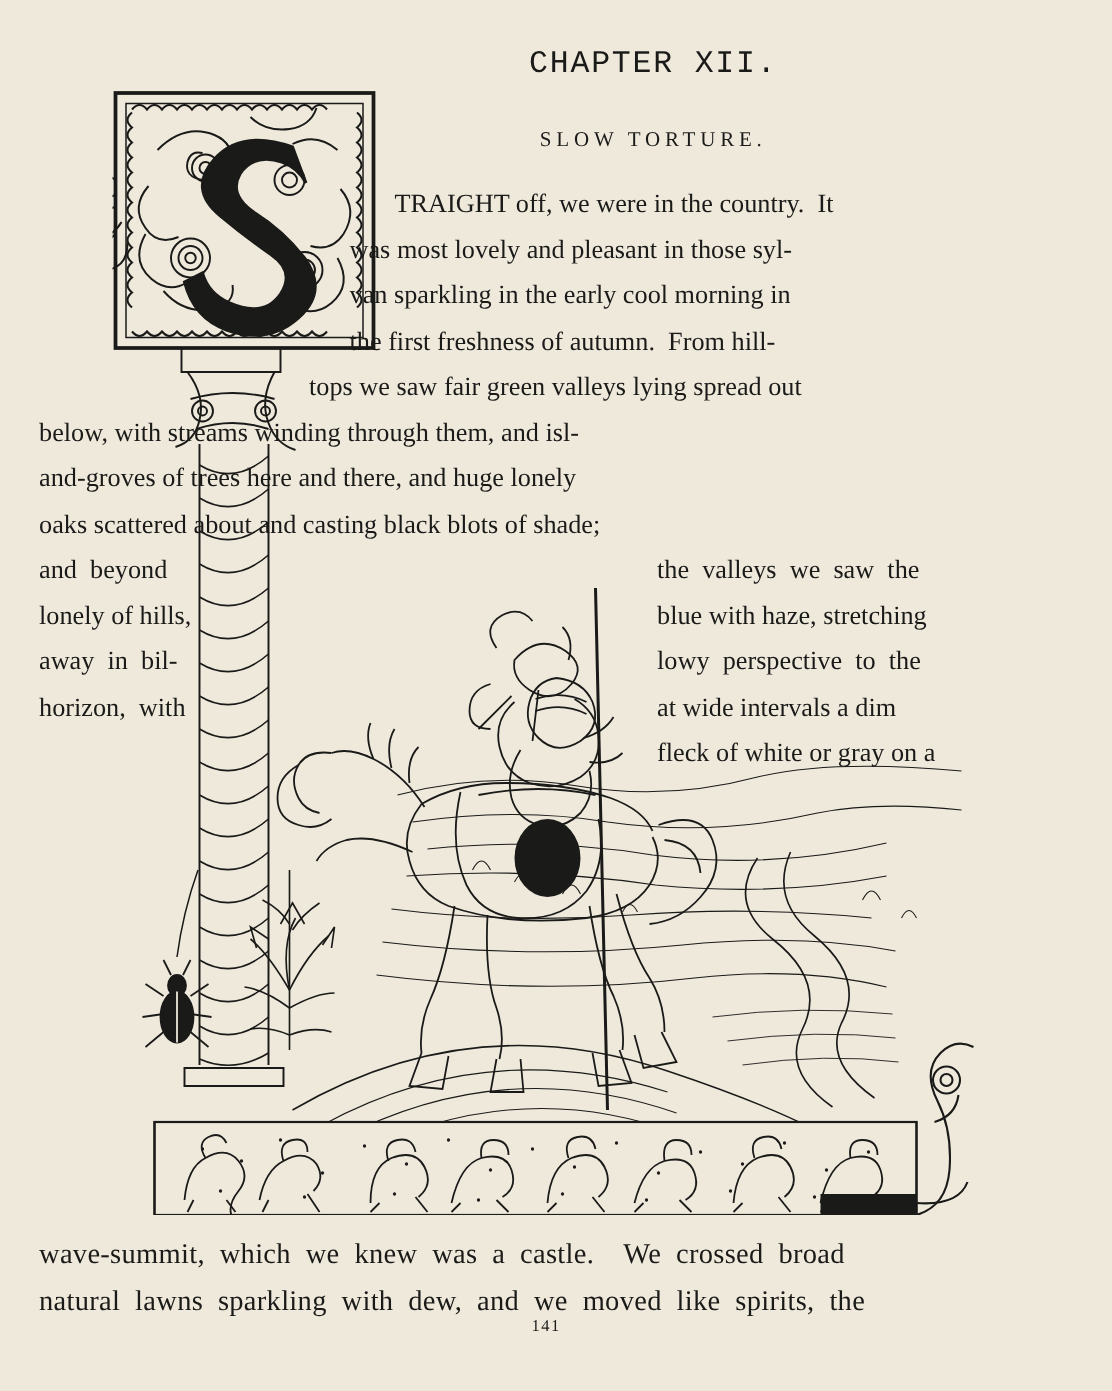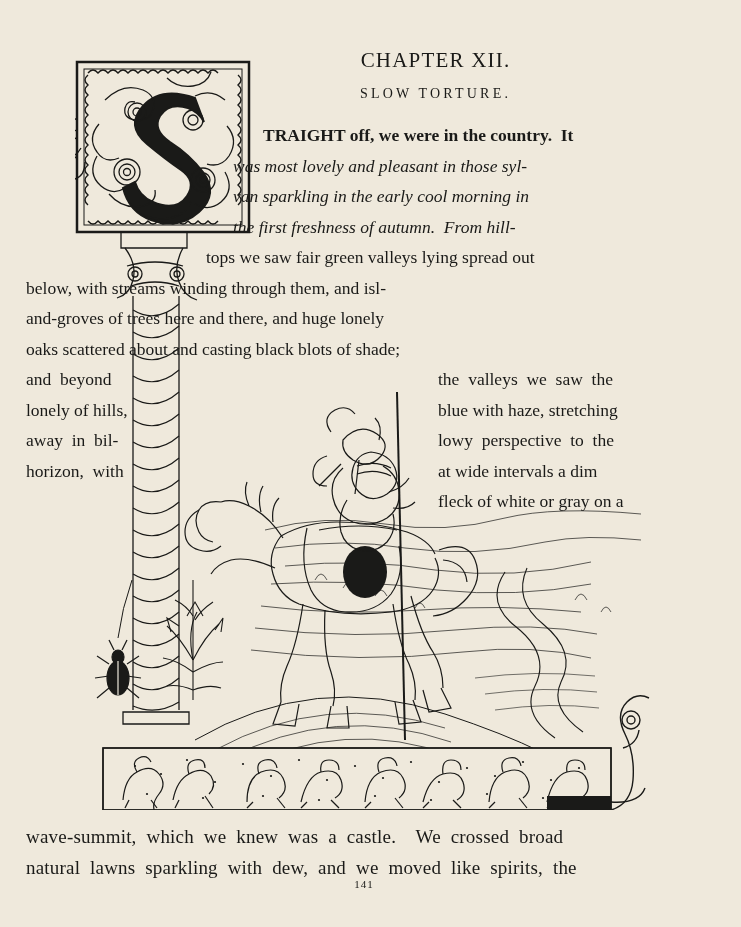--- a/index.html
+++ b/index.html
@@ -24,22 +24,21 @@
 
   
   .chapter-title {
     position: absolute;
     left: 0;
     top: 32px;
     width: 741px;
     text-align: center;
     font-size: 21px;
     letter-spacing: 1.2px;
-    font-family: Liberation Serif, serif;
-    margin-top: 16px;
+    font-family: Liberation Mono, monospace;
   }
   .chapter-title-inner {
     margin-left: 130px;
   }
   .chapter-subtitle {
     position: absolute;
     left: 0;
     top: 86px;
     width: 741px;
     text-align: center;
@@ -57,22 +56,22 @@
     top: 120px;
     width: 690px;
     font-size: 17.5px;
     line-height: 30.5px;
   }
   .line {
     white-space: pre;
     display: block;
     height: 30.5px;
   }
-  .indent-1 { padding-left: 237px; font-weight: bold; }
-  .indent-2 { padding-left: 207px; font-style: italic; }
+  .indent-1 { padding-left: 237px; }
+  .indent-2 { padding-left: 207px; }
   .indent-3 { padding-left: 180px; }
   .indent-0 { padding-left: 0px; }
 
   
   .split-line {
     position: relative;
     height: 30.5px;
     white-space: pre;
   }
   .split-left {

